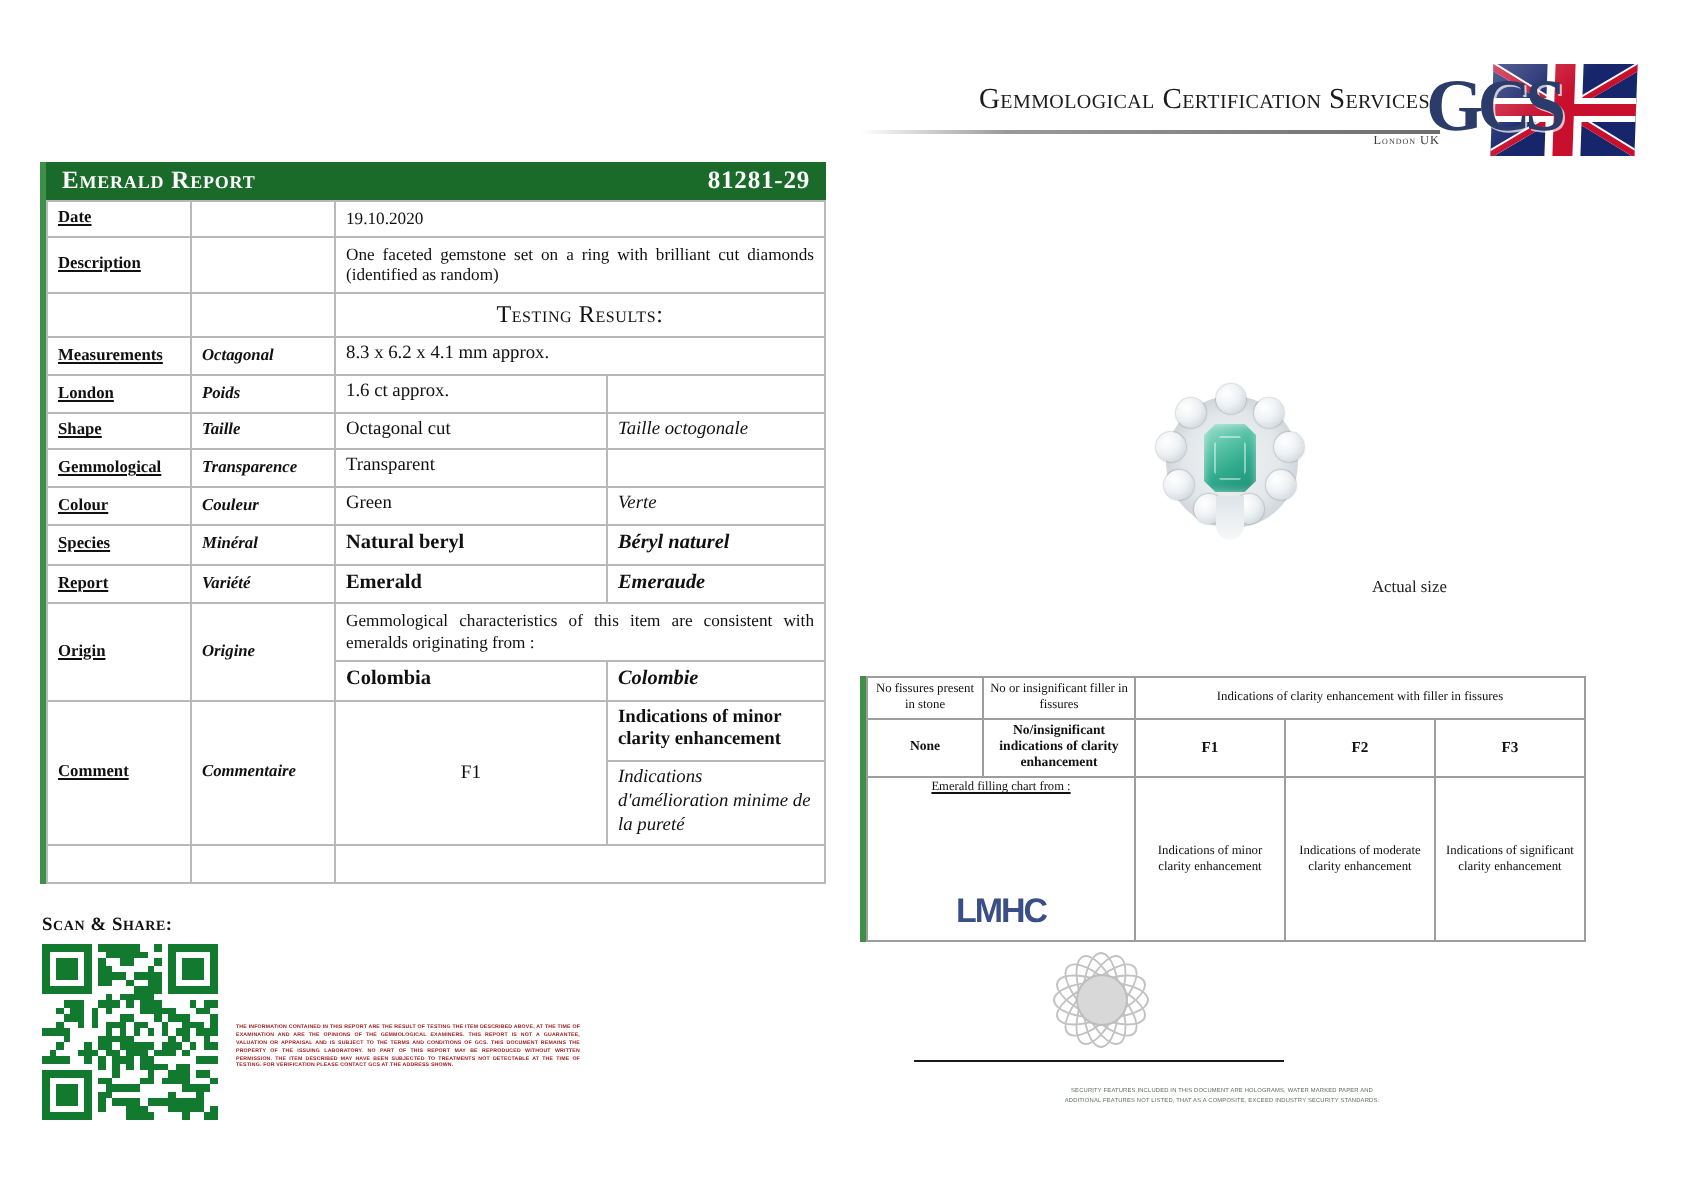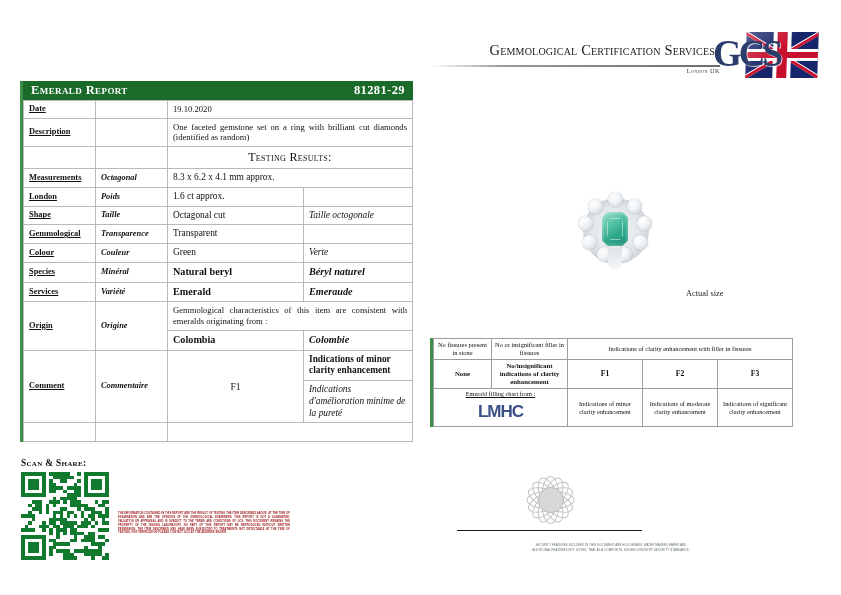--- a/index.html
+++ b/index.html
@@ -155,21 +155,21 @@
   .cl-b{font-weight:bold;font-size:6.8px;}
   .cl-f{font-weight:bold;font-size:7.6px;}
   .cl-chart-label{
     text-decoration:underline;font-size:6.3px;padding-bottom:1px;
   }
   .lmhc{
     height:26px;display:flex;align-items:center;justify-content:center;
     color:#3a4f86;font-family:"Liberation Sans", sans-serif;
     font-weight:bold;font-size:17px;letter-spacing:-1px;
   }
-  .lmhc-wrap{display:flex;flex-direction:column;align-items:center;justify-content:center;}
+  .lmhc-wrap{display:flex;flex-direction:column;align-items:center;justify-content:center;gap:44px;}
 
   
   .scan-title{
     position:absolute;left:21px;top:458px;
     font-size:9.4px;font-weight:bold;font-variant:small-caps;letter-spacing:.3px;
   }
   .qr{
     position:absolute;left:21px;top:472px;width:88px;height:88px;
     display:grid;grid-template-columns:repeat(25,1fr);grid-template-rows:repeat(25,1fr);
   }
@@ -305,21 +305,21 @@
       </tr>
 
       <tr>
         <td class="c-en">Species</td>
         <td class="c-fr">Minéral</td>
         <td class="c-v1 big bold">Natural beryl</td>
         <td class="c-v2 big bold ital">Béryl naturel</td>
       </tr>
 
       <tr>
-        <td class="c-en">Services</td>
+        <td class="c-en">Report</td>
         <td class="c-fr">Variété</td>
         <td class="c-v1 big bold">Emerald</td>
         <td class="c-v2 big bold ital">Emeraude</td>
       </tr>
 
       <tr>
         <td class="c-en nb-lr" rowspan="2">Origin</td>
         <td class="c-fr nb-lr" rowspan="2">Origine</td>
         <td colspan="2" class="justify">Gemmological characteristics of this item are consistent with emeralds originating from :</td>
       </tr>

